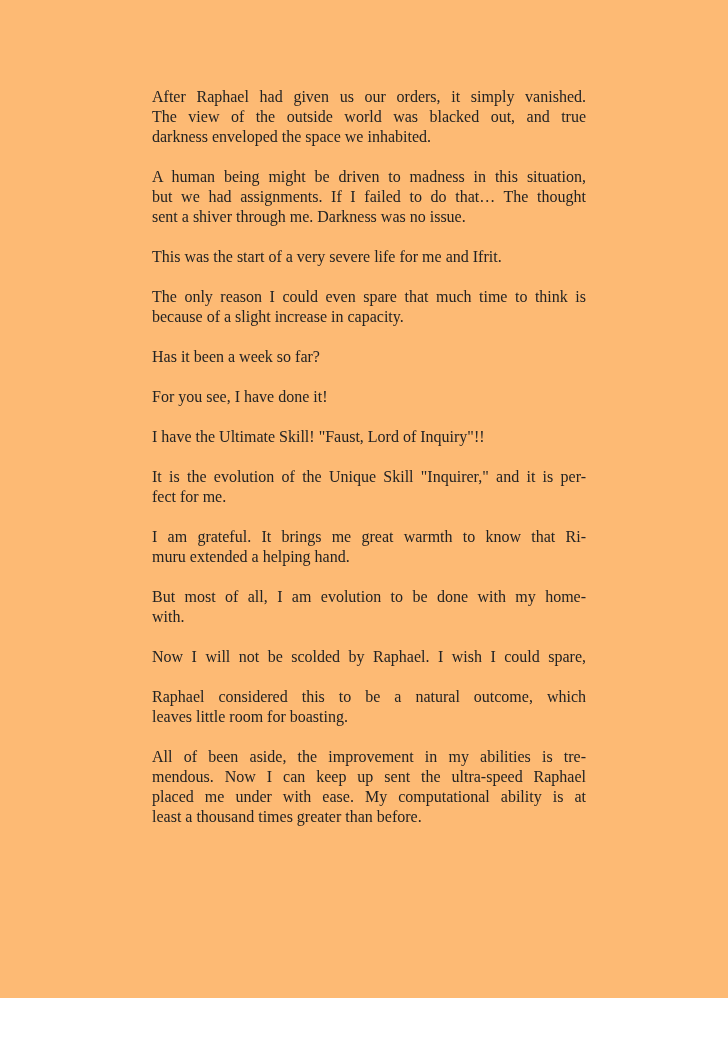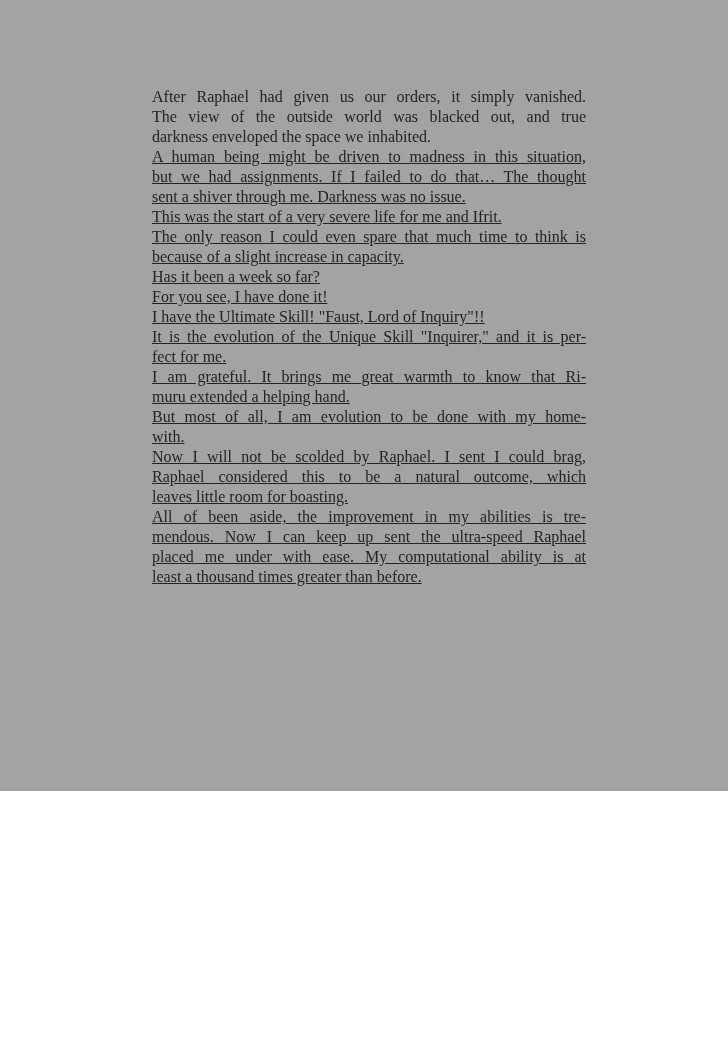--- a/index.html
+++ b/index.html
@@ -3,36 +3,36 @@
 <meta charset="utf-8">
 <style>
   html, body {
     margin: 0;
     padding: 0;
     background: #ffffff;
   }
   .page {
     position: relative;
     width: 728px;
-    height: 791px;
-    background: #a3a3a3;
+    height: 998px;
+    background: #fdba74;
     overflow: hidden;
     font-family: "Liberation Serif", "DejaVu Serif", serif;
   }
   .text-block {
     position: absolute;
     left: 152px;
     top: 87px;
     width: 434px;
     color: #232323;
     font-size: 16px;
     line-height: 20px;
   }
   .paragraph + .paragraph {
-    text-decoration: underline;
+    margin-top: 20px;
   }
   .line {
     text-align: justify;
     text-align-last: justify;
     text-justify: inter-word;
   }
   .line.last-line {
     text-align-last: left;
   }
 </style>
@@ -73,21 +73,21 @@
       </div>
       <div class="paragraph">
         <div class="line">I am grateful. It brings me great warmth to know that Ri-</div>
         <div class="line last-line">muru extended a helping hand.</div>
       </div>
       <div class="paragraph">
         <div class="line">But most of all, I am evolution to be done with my home-</div>
         <div class="line last-line">with.</div>
       </div>
       <div class="paragraph">
-        <div class="line">Now I will not be scolded by Raphael. I sent I could brag,</div>
+        <div class="line">Now I will not be scolded by Raphael. I wish I could spare,</div>
       </div>
       <div class="paragraph">
         <div class="line">Raphael considered this to be a natural outcome, which</div>
         <div class="line last-line">leaves little room for boasting.</div>
       </div>
       <div class="paragraph">
         <div class="line">All of been aside, the improvement in my abilities is tre-</div>
         <div class="line">mendous. Now I can keep up sent the ultra-speed Raphael</div>
         <div class="line">placed me under with ease. My computational ability is at</div>
         <div class="line last-line">least a thousand times greater than before.</div>

